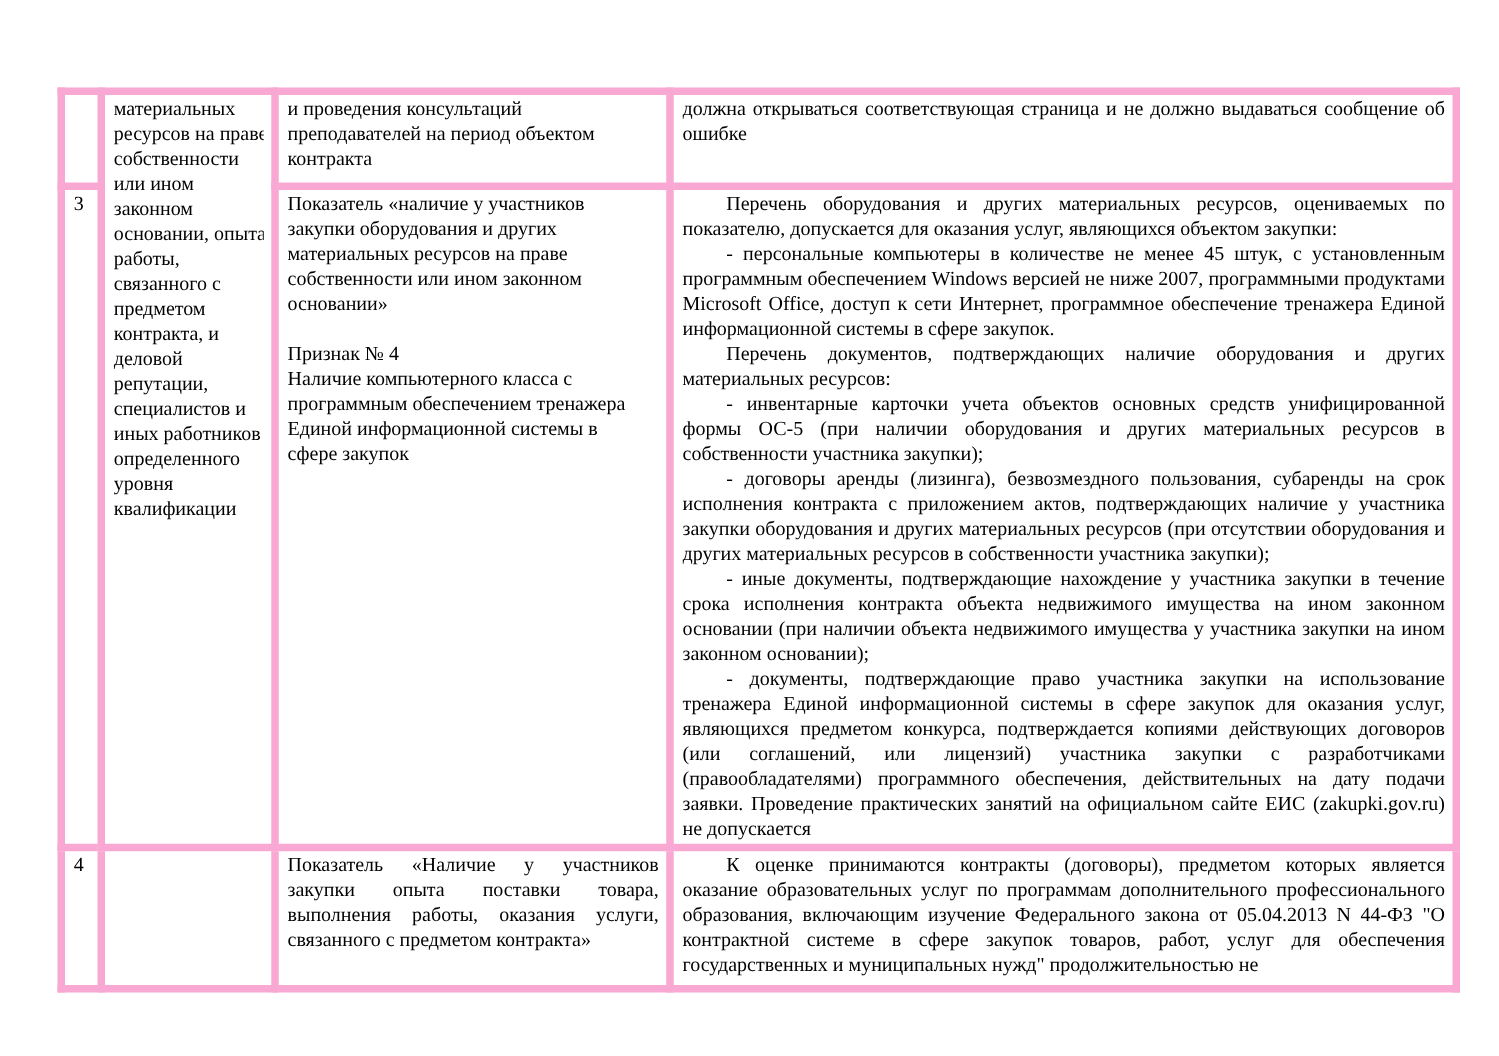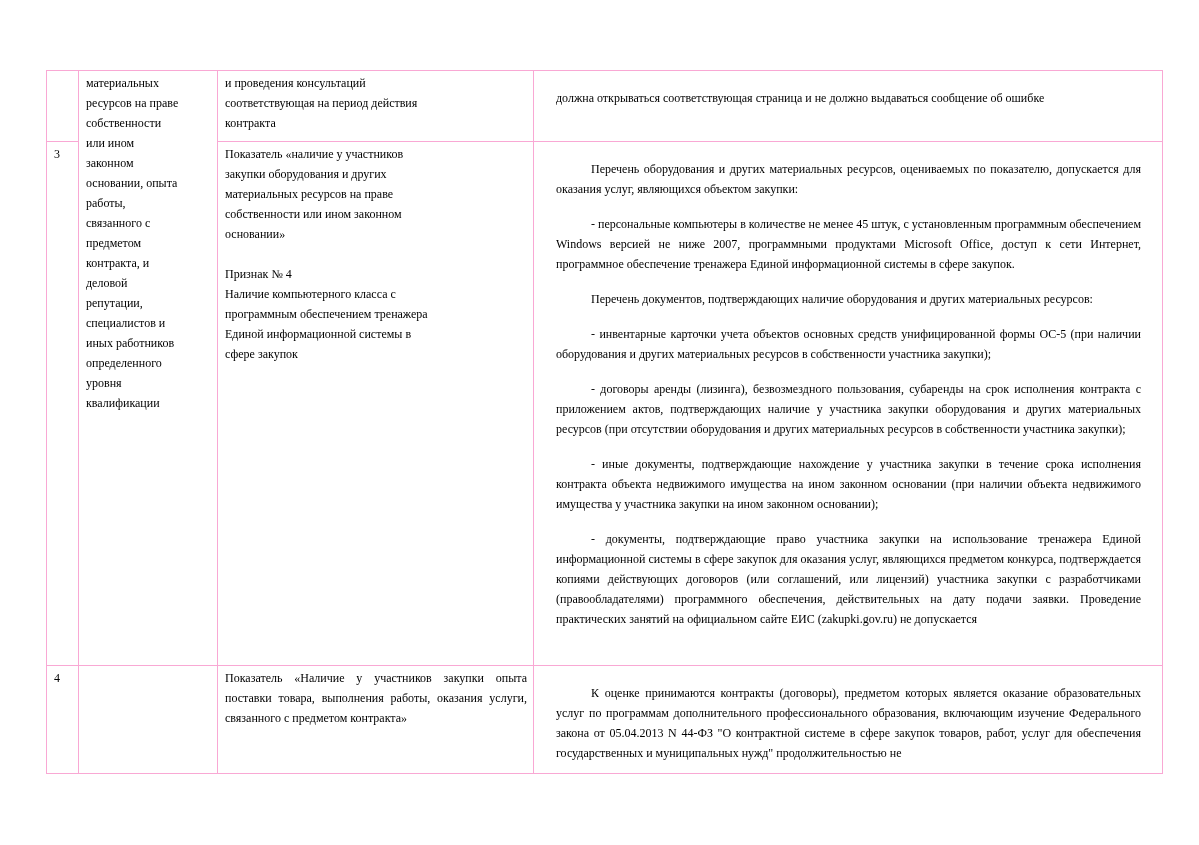--- a/index.html
+++ b/index.html
@@ -17,43 +17,43 @@
   }
   table.doc-table {
     position: absolute;
     left: 46px;
     top: 70px;
     width: 1116px;
     border-collapse: collapse;
     table-layout: fixed;
   }
   table.doc-table td {
-    border: 1px solid #f9a8d4;
+    border: 6px solid #f9a8d4;
     vertical-align: top;
     padding: 2px 6px 0 7px;
-    font-size: 12px;
+    font-size: 16px;
     line-height: 20px;
     overflow: hidden;
   }
   .clip { overflow: hidden; }
   .h-cont { height: 68px; }
   .h-row3 { height: 521px; }
   .h-row4 { height: 105px; }
 
   td.num-cell { padding-left: 7px; }
 
   .prewrap {
     white-space: pre;           
   }
   .just {
     text-align: justify;
     text-justify: inter-word;
   }
   p.para {
-    margin: 15px;
+    margin: 0;
     text-align: justify;
     text-justify: inter-word;
   }
   p.para.ind { text-indent: 35px; }
 </style>
 </head>
 <body>
 
 <table class="doc-table">
   <colgroup>
@@ -82,21 +82,21 @@
 деловой
 репутации,
 специалистов и
 иных работников
 определенного
 уровня
 квалификации</div>
     </td>
     <td>
       <div class="clip h-cont prewrap">и проведения консультаций
-соответствующая на период действия
+преподавателей на период объектом
 контракта</div>
     </td>
     <td>
       <div class="clip h-cont">
         <p class="para">должна открываться соответствующая страница и не должно выдаваться сообщение об ошибке</p>
       </div>
     </td>
   </tr>
 
   <tr>

